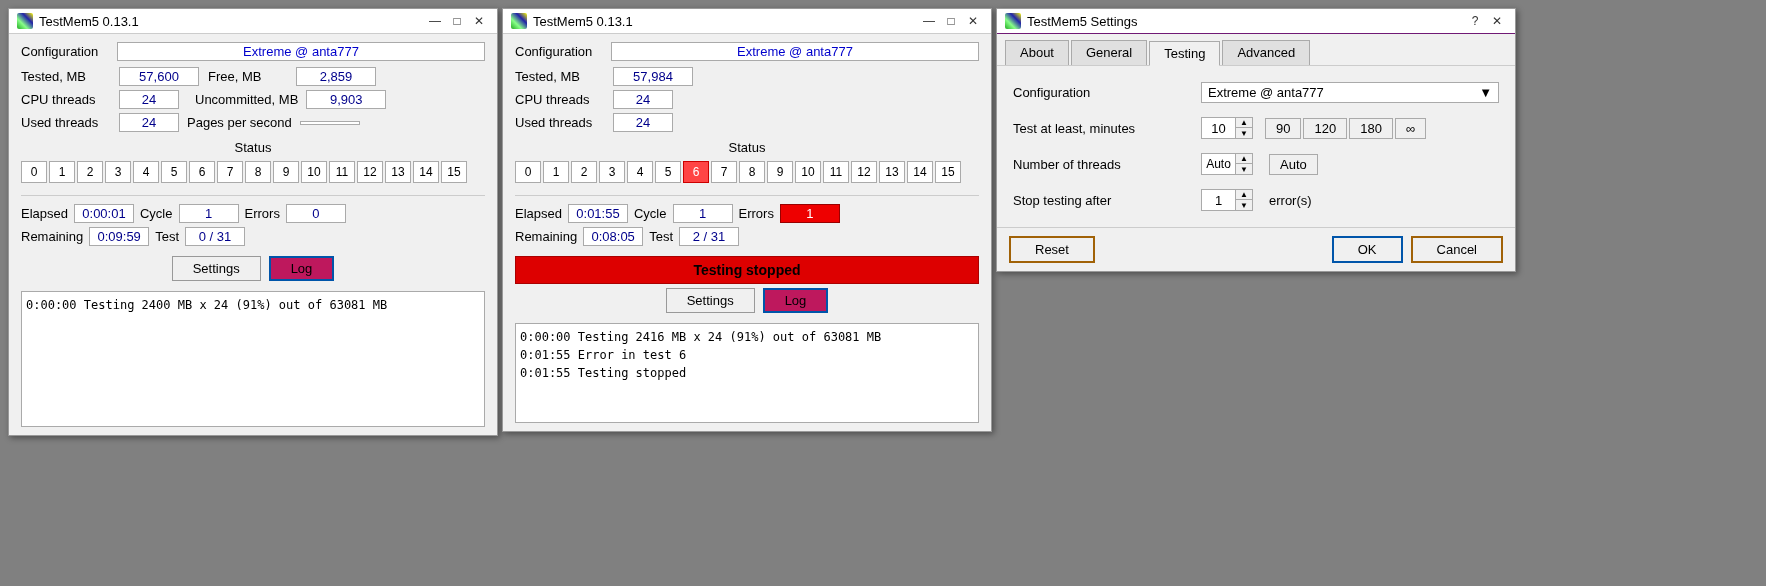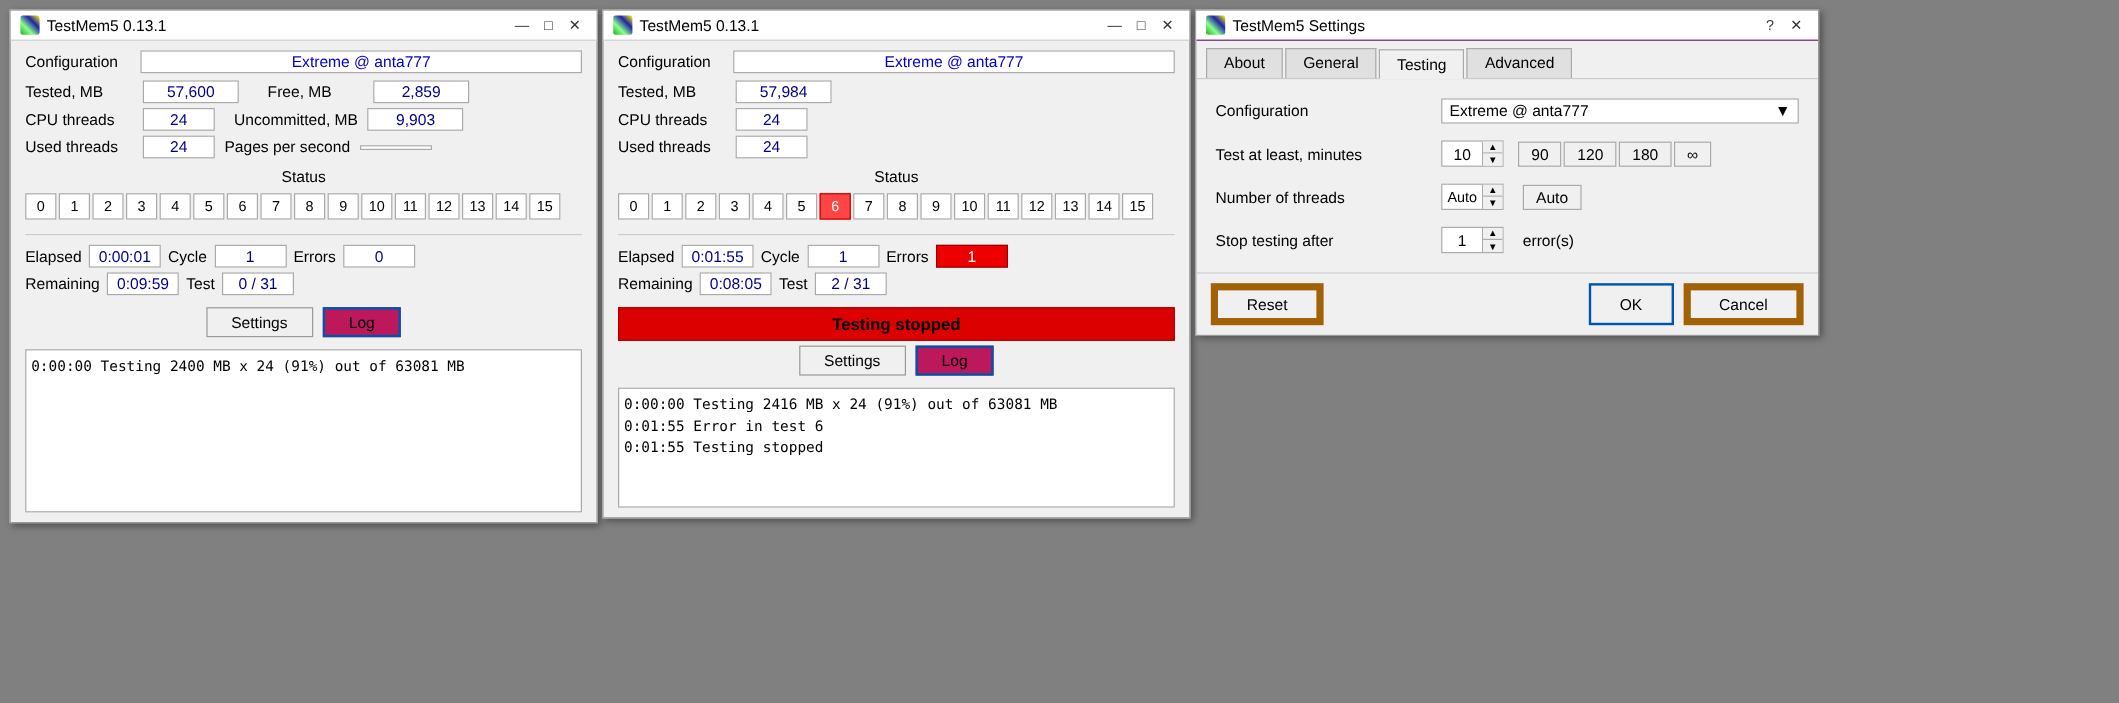--- a/index.html
+++ b/index.html
@@ -267,21 +267,21 @@
       justify-content: space-between;
       align-items: center;
     }
     .footer-right {
       display: flex;
       gap: 8px;
     }
     .footer-btn {
       padding: 4px 24px;
       background: #f0f0f0;
-      border: 6px solid #a16207;
+      border: 2px solid #a16207;
       cursor: pointer;
       font-size: 13px;
     }
     .footer-btn.ok {
       border: 2px solid #0055aa;
     }
     .multi-field-row {
       display: flex;
       gap: 8px;
       align-items: center;
@@ -301,21 +301,21 @@
     </div>
   </div>
   <div class="window-content">
     <div class="field-row">
       <span class="field-label">Configuration</span>
       <div class="config-value" style="flex:1;">Extreme @ anta777</div>
     </div>
     <div class="multi-field-row">
       <span class="field-label">Tested, MB</span>
       <div class="field-value wide">57,600</div>
-      <span style="min-width:80px; margin-left:16px;">Free, MB</span>
+      <span style="min-width:80px; margin-left:1px;">Free, MB</span>
       <div class="field-value wide">2,859</div>
     </div>
     <div class="multi-field-row">
       <span class="field-label">CPU threads</span>
       <div class="field-value">24</div>
       <span style="min-width:80px; margin-left:8px;">Uncommitted, MB</span>
       <div class="field-value wide">9,903</div>
     </div>
     <div class="multi-field-row">
       <span class="field-label">Used threads</span>

